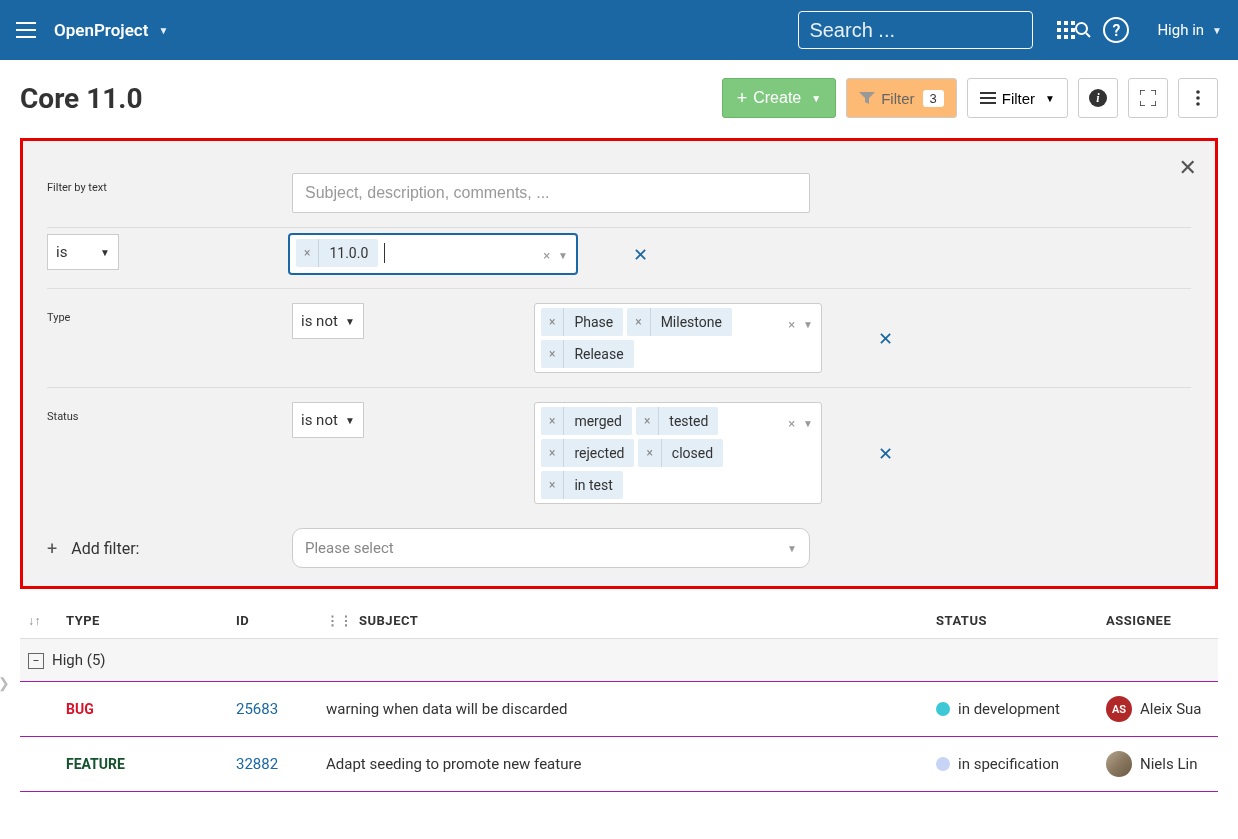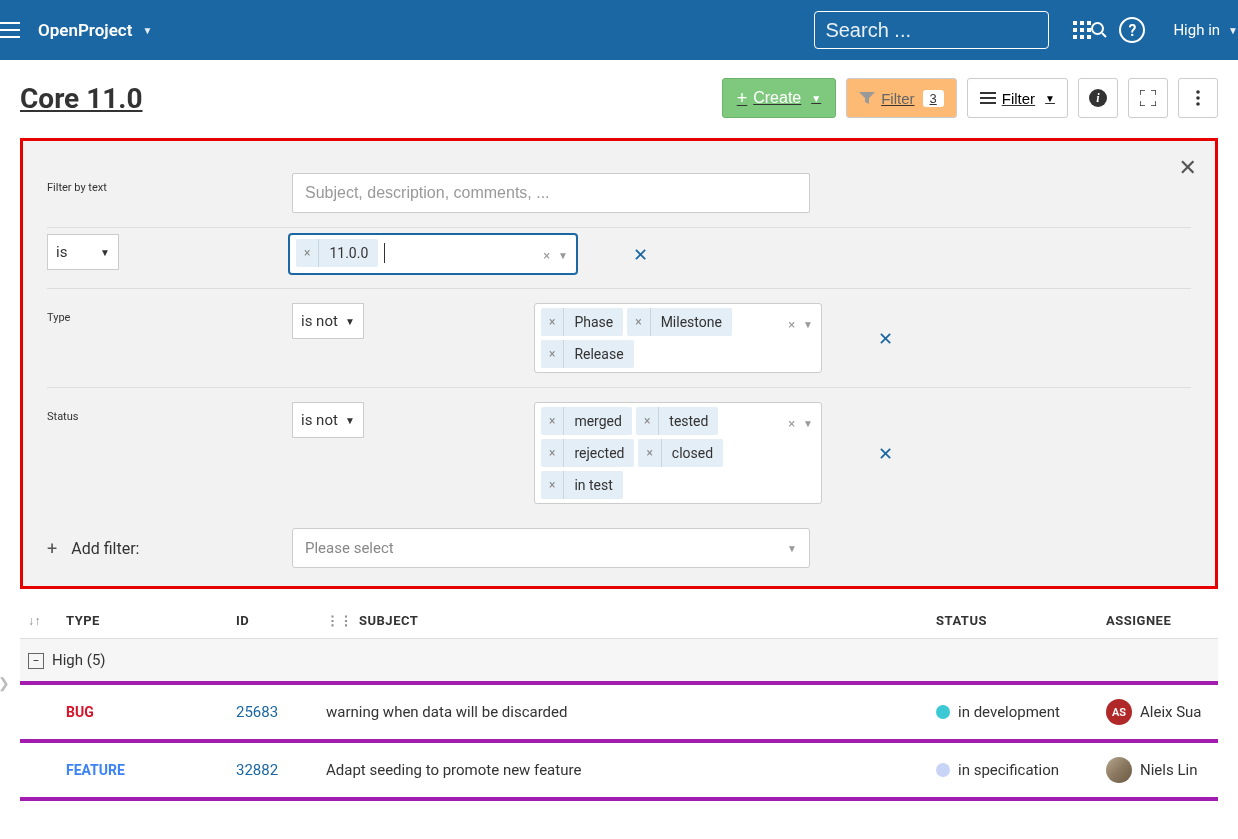--- a/index.html
+++ b/index.html
@@ -1,34 +1,34 @@
 <!DOCTYPE html>
 <html><head>
 <meta charset="utf-8">
 <style>
   * { box-sizing: border-box; margin: 0; padding: 0; }
   body { font-family: -apple-system, BlinkMacSystemFont, "Segoe UI", Roboto, Arial, sans-serif; font-size: 14px; color: #333; background: #fff; }
   
   
-  .topbar { background: #1a67a3; height: 60px; display: flex; align-items: center; padding: 0 0; color: #fff; }
+  .topbar { background: #1a67a3; height: 60px; display: flex; align-items: center; padding: 0 16px; color: #fff; }
   .topbar-left { display: flex; align-items: center; gap: 18px; }
   .hamburger { cursor: pointer; }
   .brand { font-weight: 600; font-size: 17px; display: flex; align-items: center; gap: 10px; cursor: pointer; }
   .brand-caret { font-size: 10px; opacity: 0.9; }
   .topbar-spacer { flex: 1; }
   .search-box { display: flex; align-items: center; border: 1px solid #fff; border-radius: 4px; height: 38px; width: 235px; padding: 0 10px; }
   .search-box input { background: transparent; border: none; outline: none; color: #7dd3fc; font-size: 20px; flex: 1; }
   .search-box input::placeholder { color: #e8f0f6; }
   .topbar-right { display: flex; align-items: center; gap: 28px; margin-left: 24px; }
   .topbar-icon { cursor: pointer; display: flex; align-items: center; justify-content: center; }
   .help-circle { width: 26px; height: 26px; border: 2px solid #fff; border-radius: 50%; display: flex; align-items: center; justify-content: center; font-size: 16px; font-weight: 600; }
   .signin { font-size: 15px; display: flex; align-items: center; gap: 8px; cursor: pointer; }
   
   
-  .toolbar-row { display: flex; align-items: center; padding: 18px 20px 14px 20px; gap: 10px; text-decoration: underline; }
+  .toolbar-row { display: flex; align-items: center; padding: 18px 20px 14px 20px; gap: 10px; }
   .page-title { font-size: 28px; font-weight: 700; color: #333; flex: 1; }
   .btn { height: 40px; border: 1px solid #ccc; background: #fff; border-radius: 3px; display: inline-flex; align-items: center; padding: 0 12px; font-size: 15px; cursor: pointer; gap: 6px; }
   .btn-create { background: #7fc97f; border-color: #6ab56a; color: #fff; font-size: 16px; padding: 0 14px; }
   .btn-create .plus { font-size: 18px; line-height: 1; }
   .btn-filter { background: #fdba74; color: #666; }
   .btn-filter .count { background: #fff; border-radius: 3px; padding: 1px 7px; font-size: 13px; color: #333; margin-left: 2px; }
   .btn-icon-only { width: 40px; padding: 0; justify-content: center; }
   
   
   .filter-panel { margin: 6px 20px 14px 20px; border: 3px solid #e60000; background: #f2f2f2; padding: 18px 24px 18px 24px; position: relative; }
@@ -46,33 +46,33 @@
   .multiselect.focused { border: 1px solid #1a67a3; box-shadow: 0 0 0 1px #1a67a3; }
   .ms-tag { background: #e4eef6; height: 28px; display: inline-flex; align-items: center; font-size: 14px; border-radius: 2px; }
   .ms-tag-x { padding: 0 8px; color: #888; border-right: 1px solid #c8d6e2; font-size: 12px; cursor: pointer; height: 100%; display: flex; align-items: center; }
   .ms-tag-label { padding: 0 10px; }
   .ms-cursor { width: 1px; height: 20px; background: #333; align-self: center; margin-left: 2px; }
   .ms-controls { position: absolute; right: 8px; top: 0; height: 40px; display: flex; align-items: center; gap: 8px; color: #999; }
   .ms-controls span { cursor: pointer; font-size: 13px; }
   .row-remove { color: #1a67a3; font-size: 18px; cursor: pointer; margin-left: 56px; align-self: center; }
   .add-filter-row { display: flex; align-items: center; padding-top: 10px; }
   .add-filter-label { width: 245px; font-size: 16px; display: flex; align-items: center; gap: 14px; }
-  .add-filter-select { width: 518px; height: 40px; border: 1px solid #ccc; background: #fff; border-radius: 3px; display: flex; align-items: center; justify-content: space-between; padding: 0 12px; color: #888; font-size: 15px; }
+  .add-filter-select { width: 518px; height: 40px; border: 1px solid #ccc; background: #fff; border-radius: 10px; display: flex; align-items: center; justify-content: space-between; padding: 0 12px; color: #888; font-size: 15px; }
   
   
   .table-wrap { padding: 0 20px; position: relative; }
   .drag-handle { position: absolute; left: -2px; top: 72px; color: #bbb; font-size: 14px; cursor: pointer; }
   .wp-table { width: 100%; border-collapse: collapse; }
   .wp-table th { text-align: left; font-size: 13px; font-weight: 700; letter-spacing: 0.5px; padding: 10px 8px; border-bottom: 1px solid #ddd; color: #333; }
-  .wp-table td { padding: 14px 8px; border-bottom: 4px solid #a21caf; font-size: 15px; vertical-align: middle; }
+  .wp-table td { padding: 14px 8px; border-bottom: 1px solid #a21caf; font-size: 15px; vertical-align: middle; }
   .sort-icon { font-size: 12px; color: #888; margin-right: 4px; }
   .group-row td { background: #f6f6f6; font-size: 15px; padding: 12px 8px; }
   .group-toggle { display: inline-flex; align-items: center; justify-content: center; width: 16px; height: 16px; border: 1px solid #666; margin-right: 8px; font-size: 12px; line-height: 1; }
   .type-bug { color: #d9132a; font-weight: 700; text-transform: uppercase; font-size: 14px; }
-  .type-feature { color: #3b82f6; font-weight: 700; text-transform: uppercase; font-size: 14px; }
+  .type-feature { color: #14532d; font-weight: 700; text-transform: uppercase; font-size: 14px; }
   .id-link { color: #1a67a3; }
   .status-cell { display: flex; align-items: center; gap: 8px; }
   .status-dot { width: 14px; height: 14px; border-radius: 50%; }
   .assignee-cell { display: flex; align-items: center; gap: 8px; white-space: nowrap; overflow: hidden; }
   .avatar { width: 26px; height: 26px; border-radius: 50%; display: flex; align-items: center; justify-content: center; font-size: 11px; font-weight: 600; color: #fff; flex-shrink: 0; }
   .avatar-photo { background: linear-gradient(135deg, #b8a890 0%, #8a7860 50%, #6a5840 100%); }
   
   svg { display: block; }
   .col-sort { width: 38px; }
   .col-type { width: 170px; }

